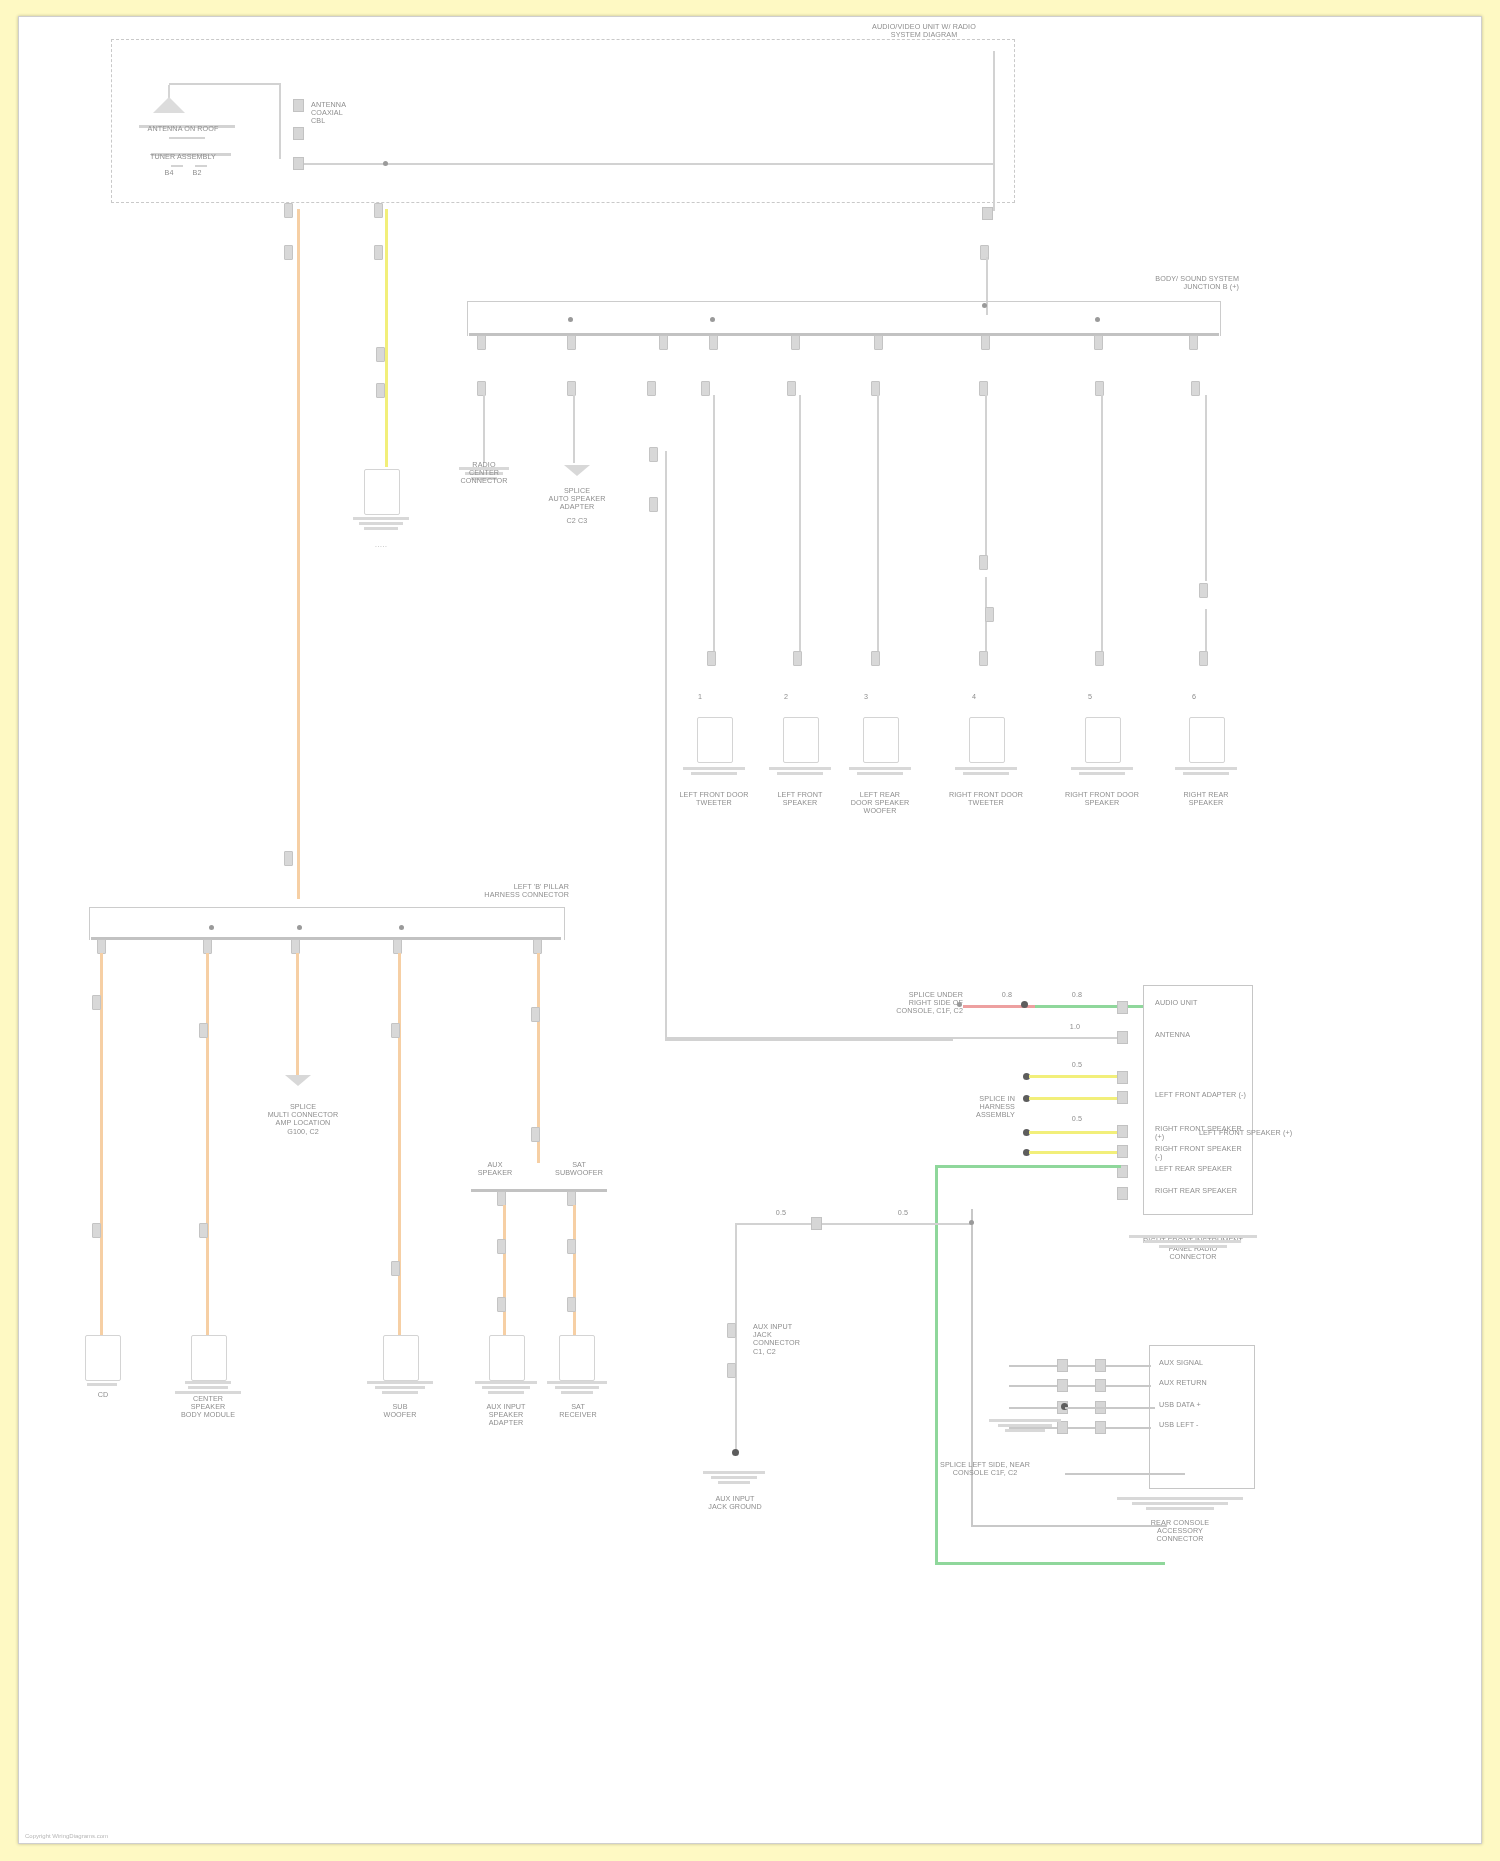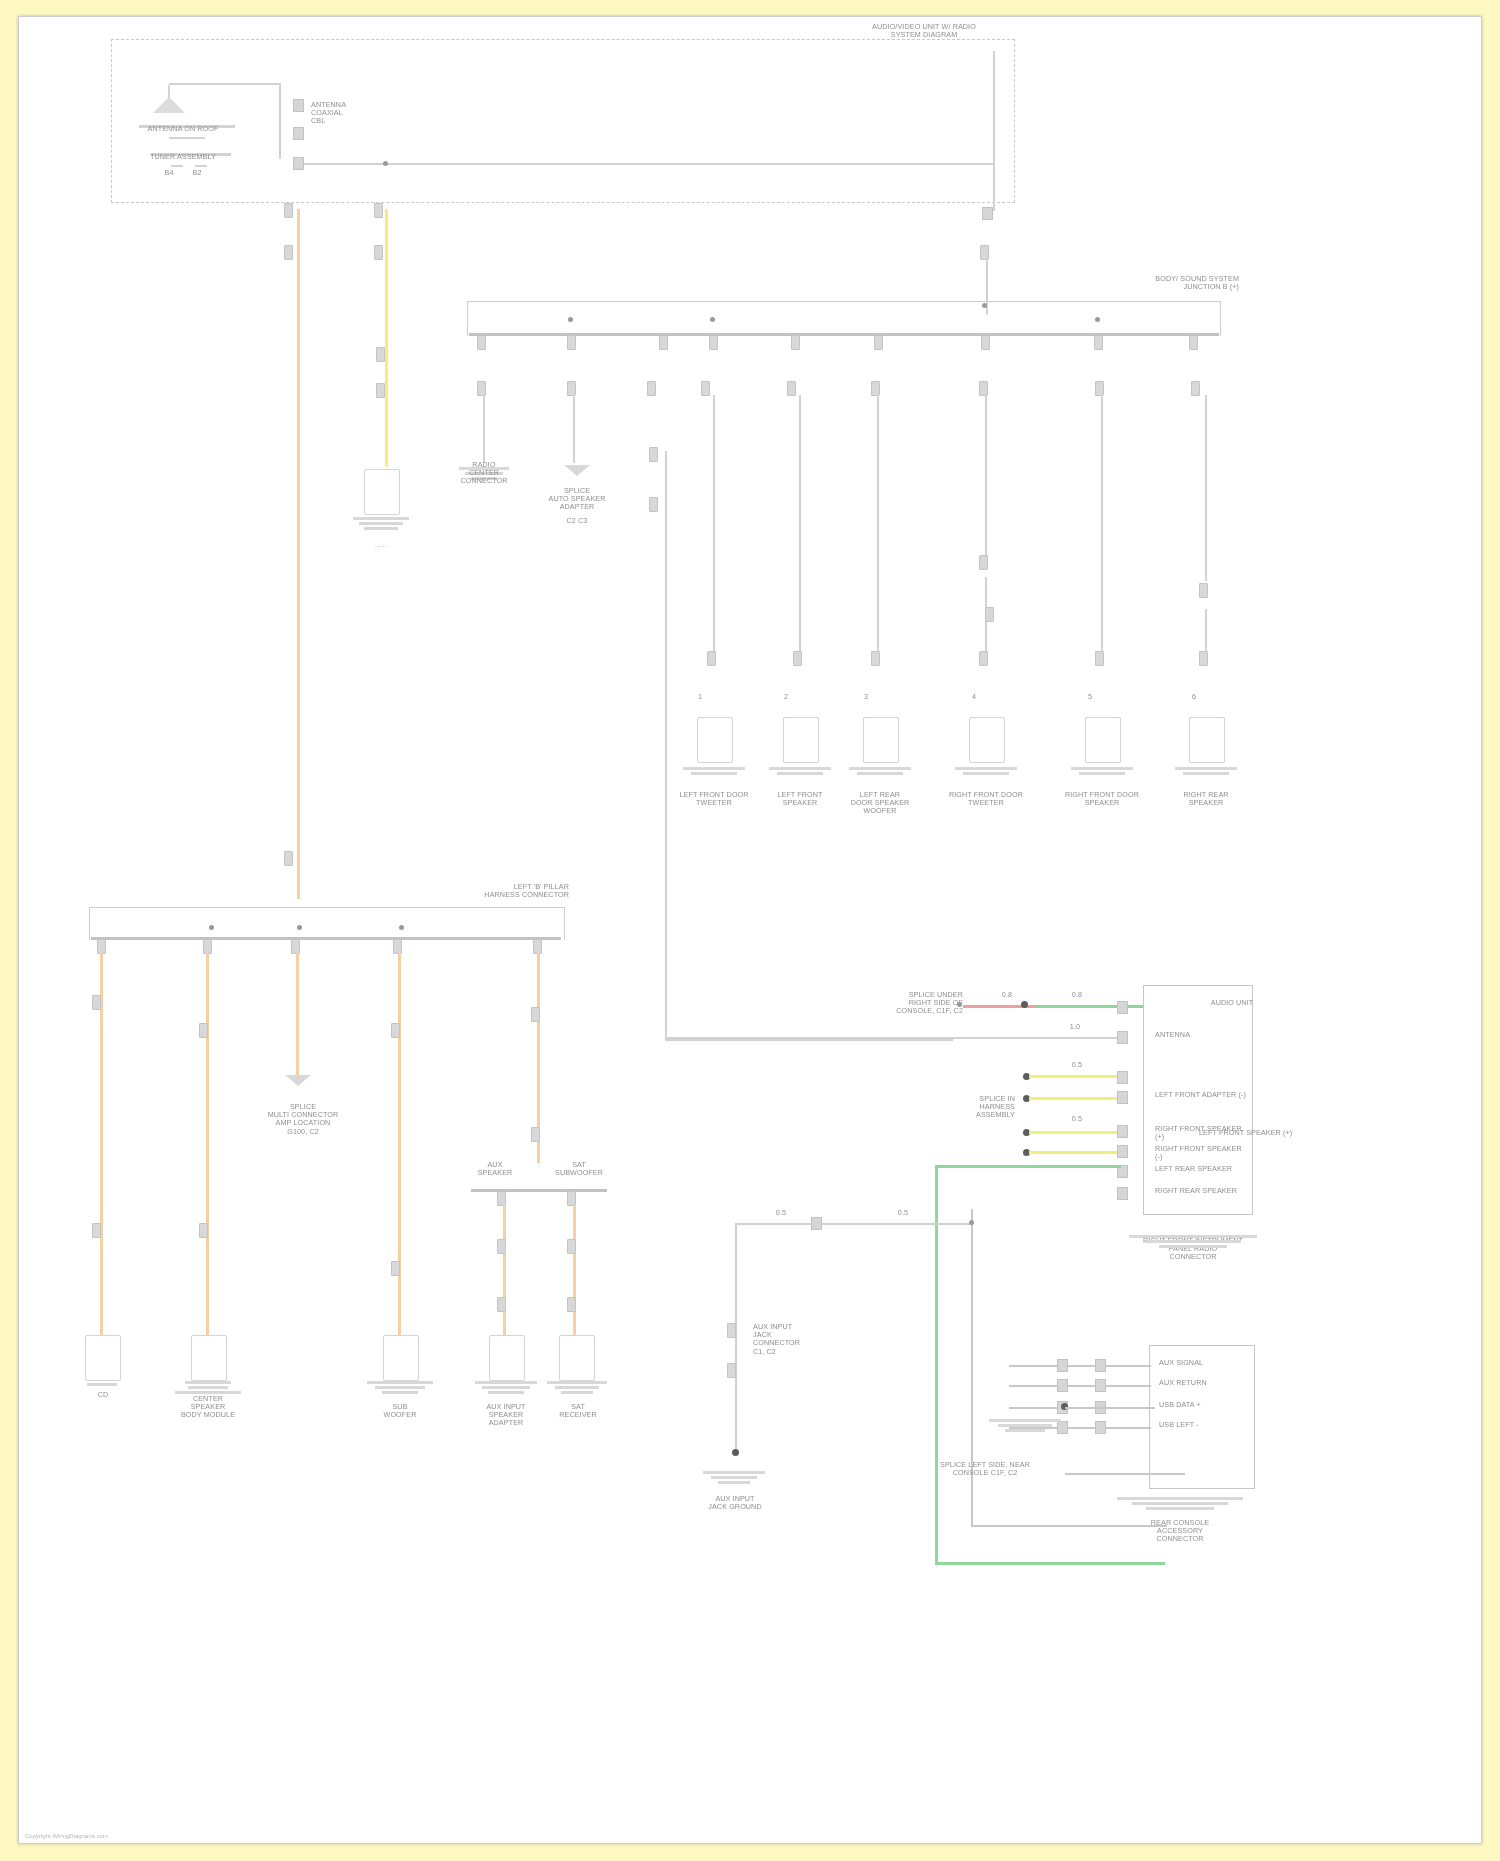--- a/index.html
+++ b/index.html
@@ -319,21 +319,21 @@
 BODY MODULE</div>
   <div class="lbl" style="left:348px;top:1386px;width:66px;">SUB
 WOOFER</div>
   <div class="lbl" style="left:452px;top:1386px;width:70px;">AUX INPUT
 SPEAKER
 ADAPTER</div>
   <div class="lbl" style="left:524px;top:1386px;width:70px;">SAT
 RECEIVER</div>
 
   <div class="modbox" style="left:1124px;top:968px;width:108px;height:228px;"></div>
-  <div class="lbl l" style="left:1168px;top:982px;width:90px;text-align:center;">AUDIO UNIT</div>
+  <div class="lbl l" style="left:1136px;top:982px;width:90px;text-align:left;">AUDIO UNIT</div>
 
   <div class="lbl r" style="left:824px;top:974px;width:120px;">SPLICE UNDER
 RIGHT SIDE OF
 CONSOLE, C1F, C2</div>
   <div class="wire redh" style="left:944px;top:988px;width:74px;"></div>
   <div class="wire grnh" style="left:1016px;top:988px;width:108px;"></div>
   <div class="node" style="left:938px;top:985px;"></div>
   <div class="node dk" style="left:1002px;top:984px;"></div>
   <div class="lbl" style="left:976px;top:974px;width:24px;">0.8</div>
   <div class="lbl" style="left:1046px;top:974px;width:24px;">0.8</div>

